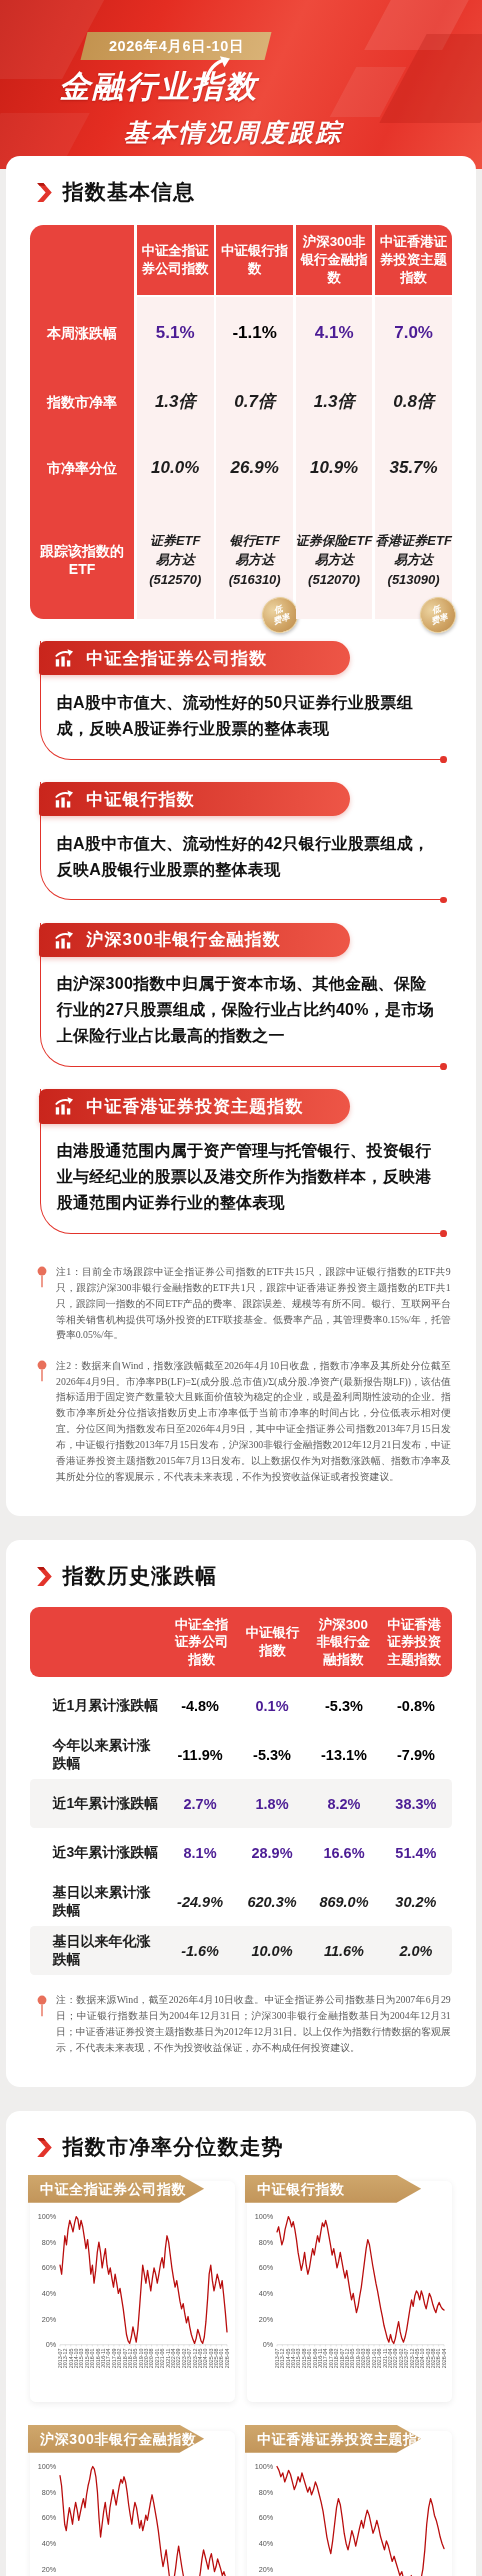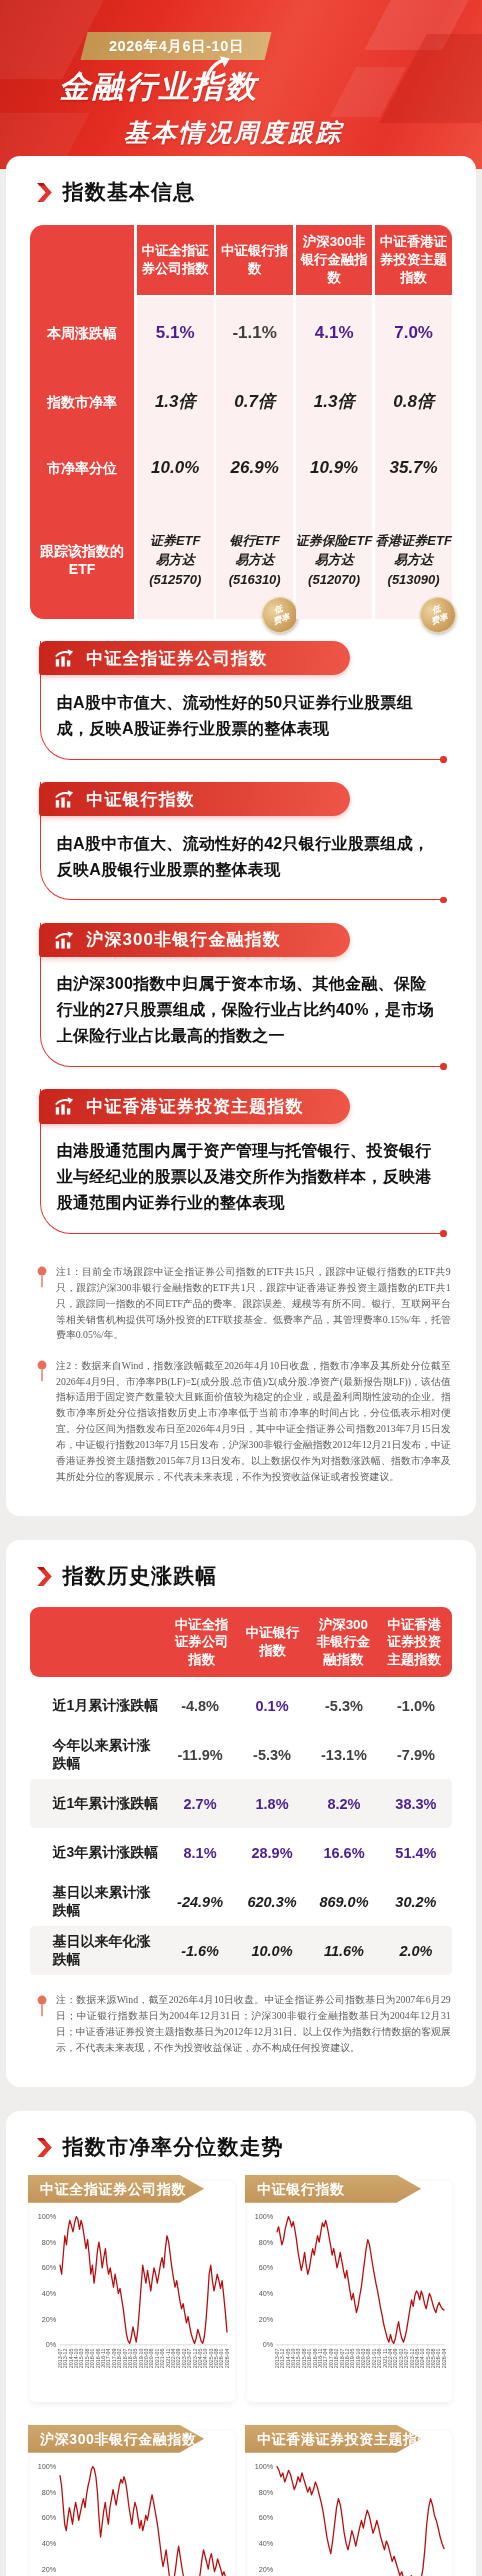--- a/index.html
+++ b/index.html
@@ -40,21 +40,21 @@
   .bi-corner { border-radius:13.4px 0 0 0; }
   .bi-head { font-size:13.4px; line-height:1.35; padding:7.8px 3.4px; min-height:66px; border-bottom:2.8px solid #fff; }
   .bi-head-last { border-radius:0 13.4px 0 0; }
   .bi-label { font-size:14px; line-height:1.3; padding:3.4px; }
   .bi-label-last { border-radius:0 0 0 13.4px; }
   .bi-body { background:#fcf1f0; font-size:17px; font-weight:bold; color:#222; position:relative; }
   .bi-body.r1 { min-height:72px; }
   .bi-body.r2, .bi-body.r3 { min-height:66px; }
   .bi-etf { min-height:118px; font-size:13px; line-height:1.5; }
   .bi-etf-last { border-radius:0 0 13.4px 0; }
-  .v-red { color:#4c1d95; } .v-green { color:#404040; } .v-dark { color:#1d1d1d;font-style:italic; }
+  .v-red { color:#4c1d95; } .v-green { color:#000000; } .v-dark { color:#1d1d1d;font-style:italic; }
   .seal { position:absolute; right:-4.5px; bottom:-14.5px; width:36px; height:36px; border-radius:50%;
     background:radial-gradient(circle at 35% 30%,#ecd3a0,#cfa363 60%,#b9884a);
     border:1.7px solid #e7cf9d; box-shadow:0 1.7px 3.4px rgba(0,0,0,.25); transform:rotate(-18deg);
     display:flex; align-items:center; justify-content:center; color:#fff; font-size:8.4px; font-weight:bold;
     line-height:1.15; text-align:center; }
 
   
   .desc { position:relative; border-left:1.7px solid #e2342b; border-bottom:1.1px solid #e2342b;
     border-bottom-left-radius:31px; margin:0 17px 22.3px 20px; padding:0 5.6px 17px 0; }
   .desc-banner { display:flex; align-items:center; gap:11.2px; margin-left:-1.7px; width:78%; min-width:291px;
@@ -259,21 +259,21 @@
         <div style="padding: 0px 5.6px;">中证银行指数</div>
         <div style="padding: 0px 5.6px;">沪深300非银行金融指数</div>
         <div style="padding: 0px 5.6px;">中证香港证券投资主题指数</div>
       </div>
     <div class="hist-rows" id="histrows">
         <div class="hist-row">
           <div class="rl">近1月累计涨跌幅</div>
           <div class="v-green">-4.8%</div>
           <div class="v-red">0.1%</div>
           <div class="v-green">-5.3%</div>
-          <div class="v-green">-1.0%</div>
+          <div class="v-green">-0.8%</div>
         </div>
         <div class="hist-row">
           <div class="rl">今年以来累计涨跌幅</div>
           <div class="v-green">-11.9%</div>
           <div class="v-green">-5.3%</div>
           <div class="v-green">-13.1%</div>
           <div class="v-green">-7.9%</div>
         </div>
         <div class="hist-row alt">
           <div class="rl">近1年累计涨跌幅</div>

